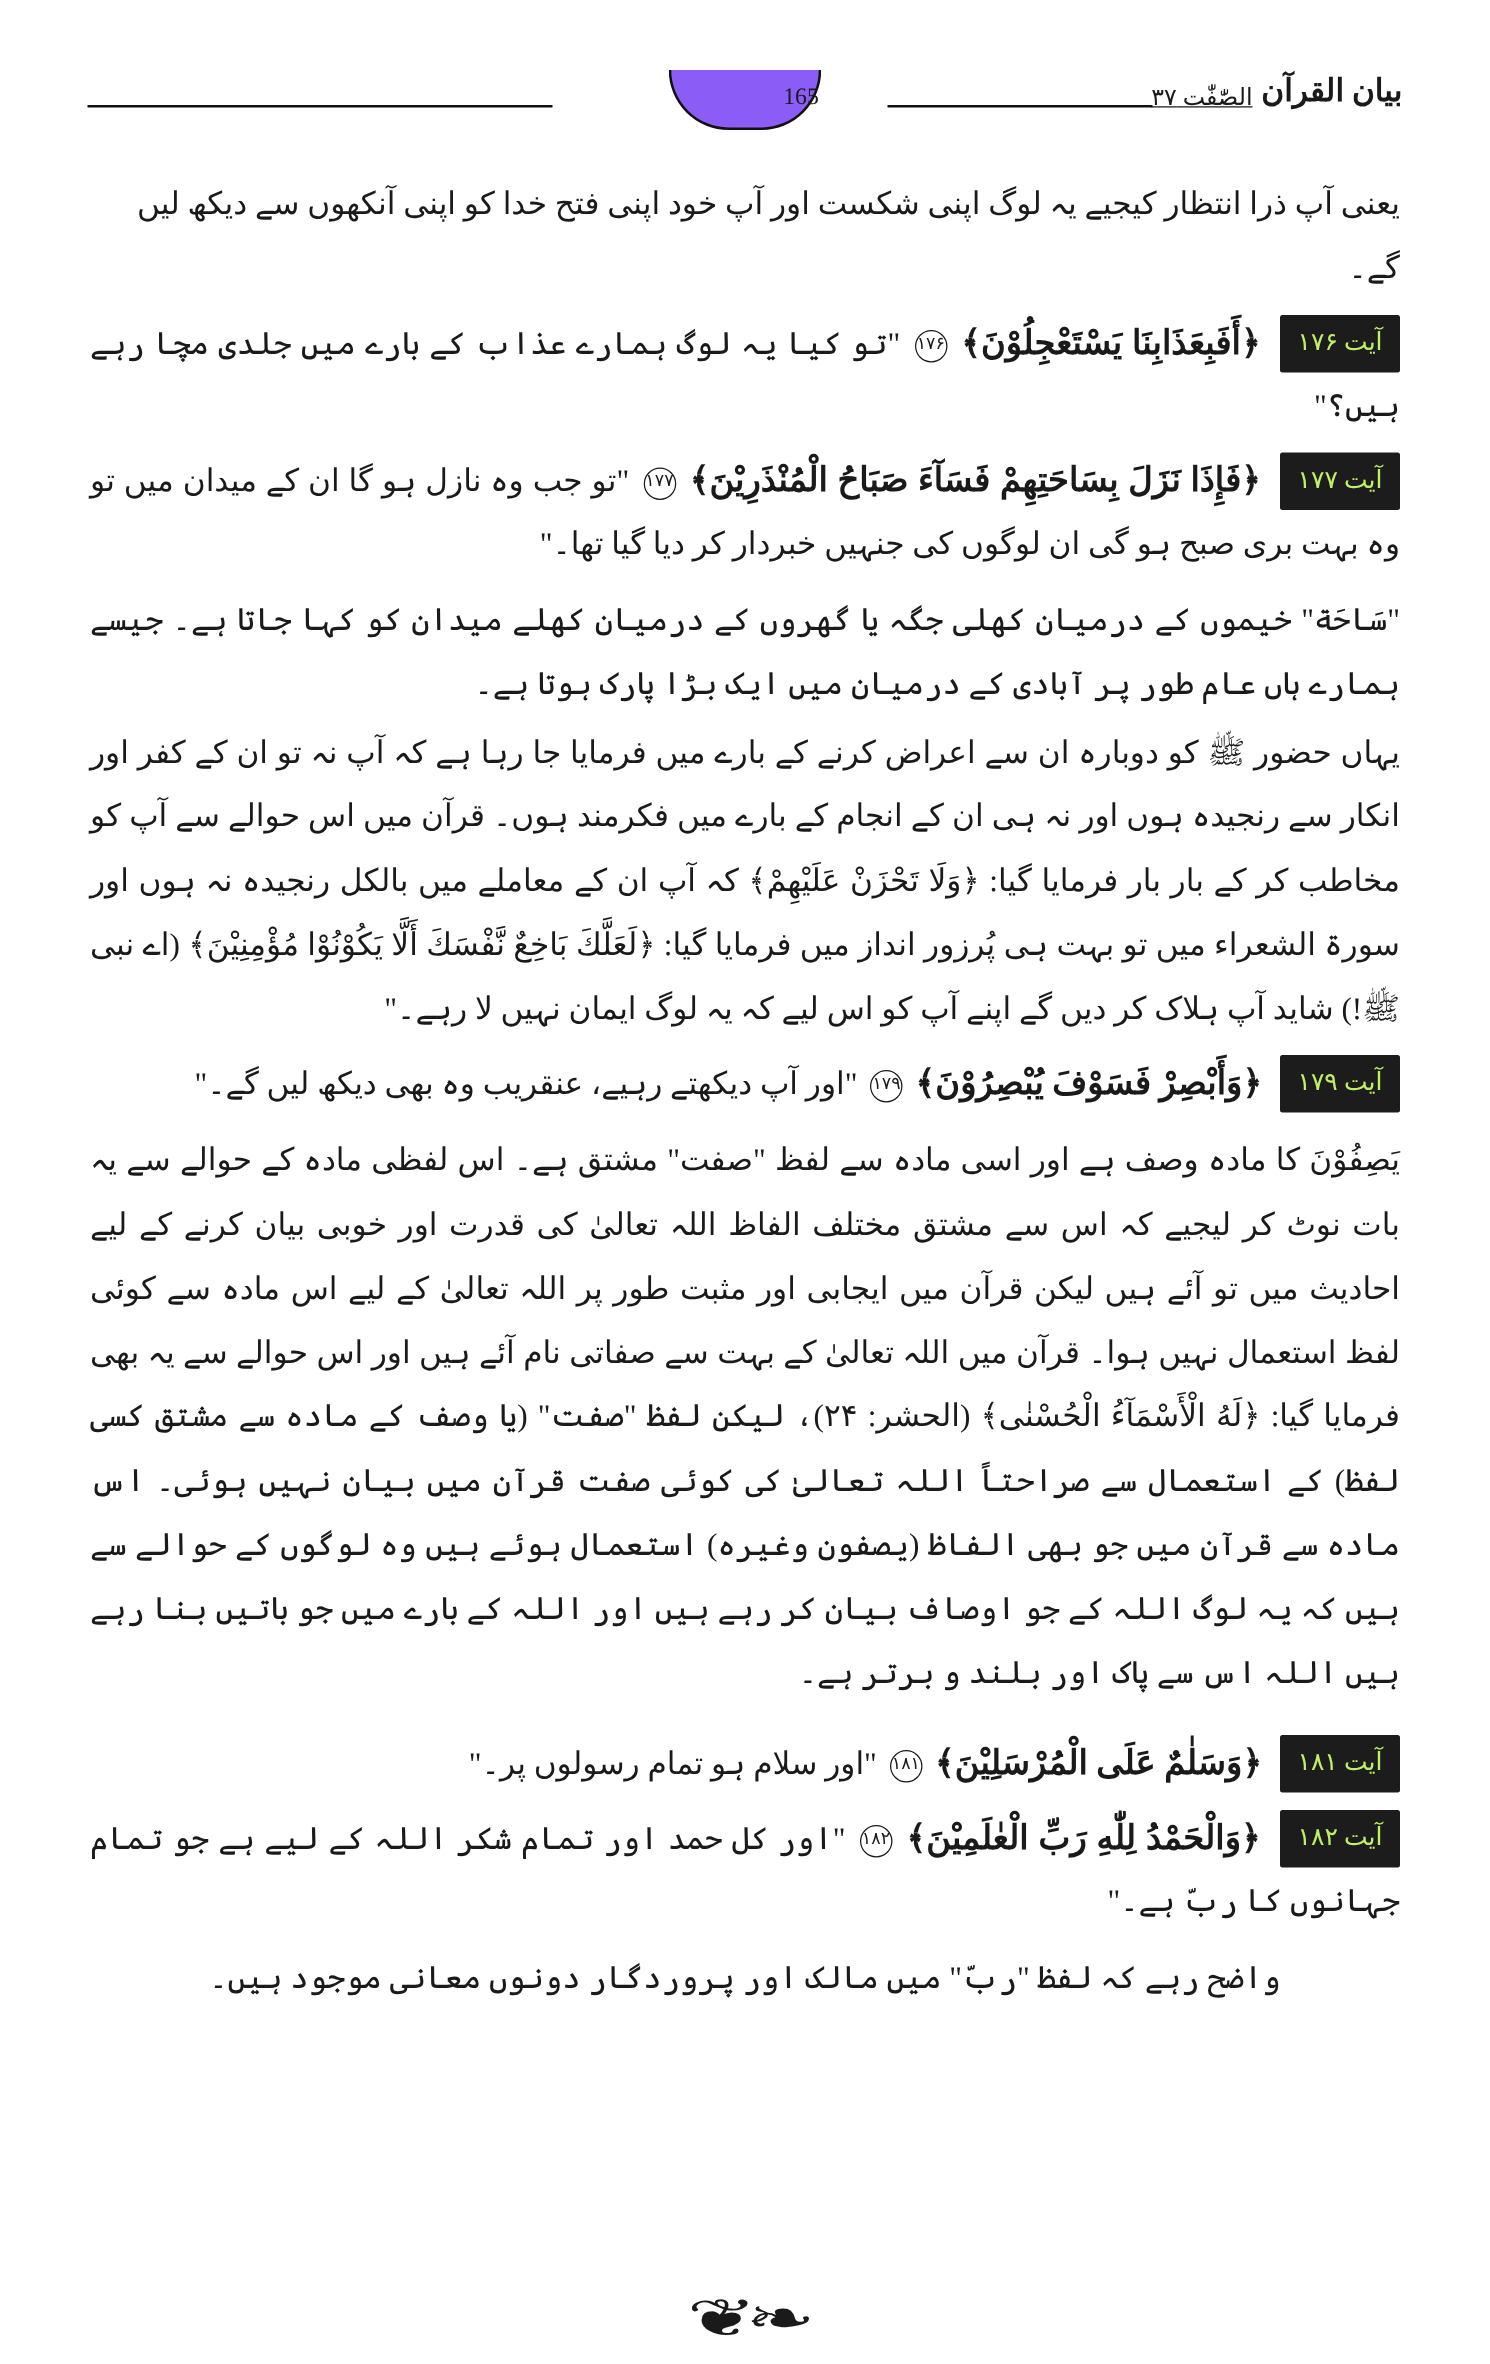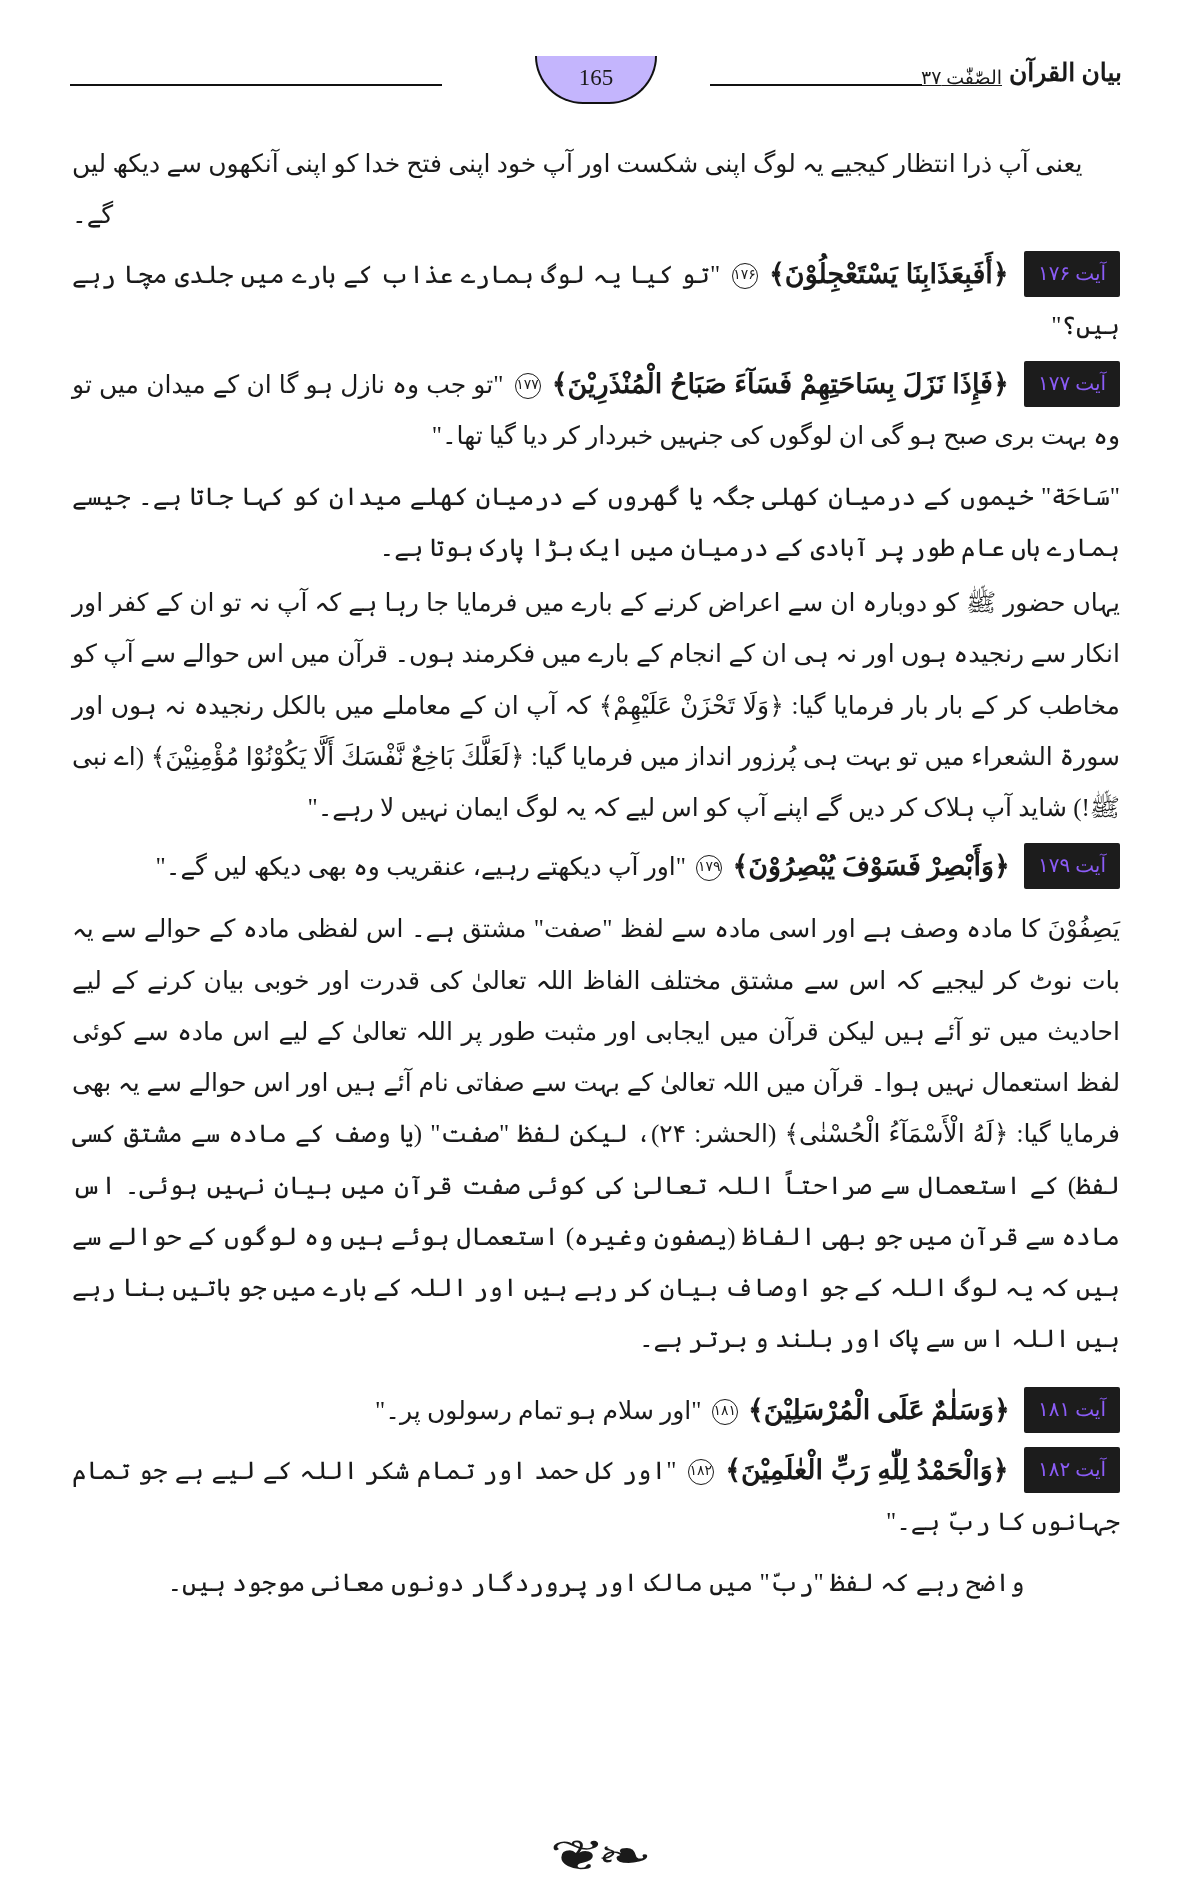--- a/index.html
+++ b/index.html
@@ -64,57 +64,56 @@
   .page-number-badge {
     position: absolute;
     left: 50%;
     transform: translateX(-50%);
     top: 8px;
     width: 118px;
     height: 46px;
     border: 2px solid #111;
     border-top: none;
     border-radius: 0 0 60px 60px;
-    background: #c4b5fd;
-    text-align: center;
+    background: #8b5cf6;
     line-height: 44px;
-    font-size: 23px;
+    font-size: 19px;
     font-family: "Liberation Serif", serif;
   }
 
   
   .body-area {
     margin: 18px 72px 0 72px;
     direction: rtl;
     text-align: justify;
   }
 
   .para {
     font-size: 25px;
     line-height: 2.05;
     margin: 0 0 4px 0;
     text-align: justify;
     text-justify: inter-word;
   }
   .para.indent-left {
-    text-align: left;
+    text-align: right;
   }
   .para.center {
     text-align: center;
   }
 
   .ayah-block {
     margin: 6px 0 2px 0;
     line-height: 2.0;
     font-size: 25px;
   }
   .ayah-tag {
     display: inline-block;
     background: #1c1c1c;
-    color: #8b5cf6;
+    color: #bef264;
     font-size: 20px;
     padding: 2px 14px 4px 14px;
     border-radius: 2px;
     margin-left: 8px;
     vertical-align: 3px;
     letter-spacing: 1px;
     font-family: "Liberation Serif", serif;
   }
   .arabic {
     font-size: 27px;

